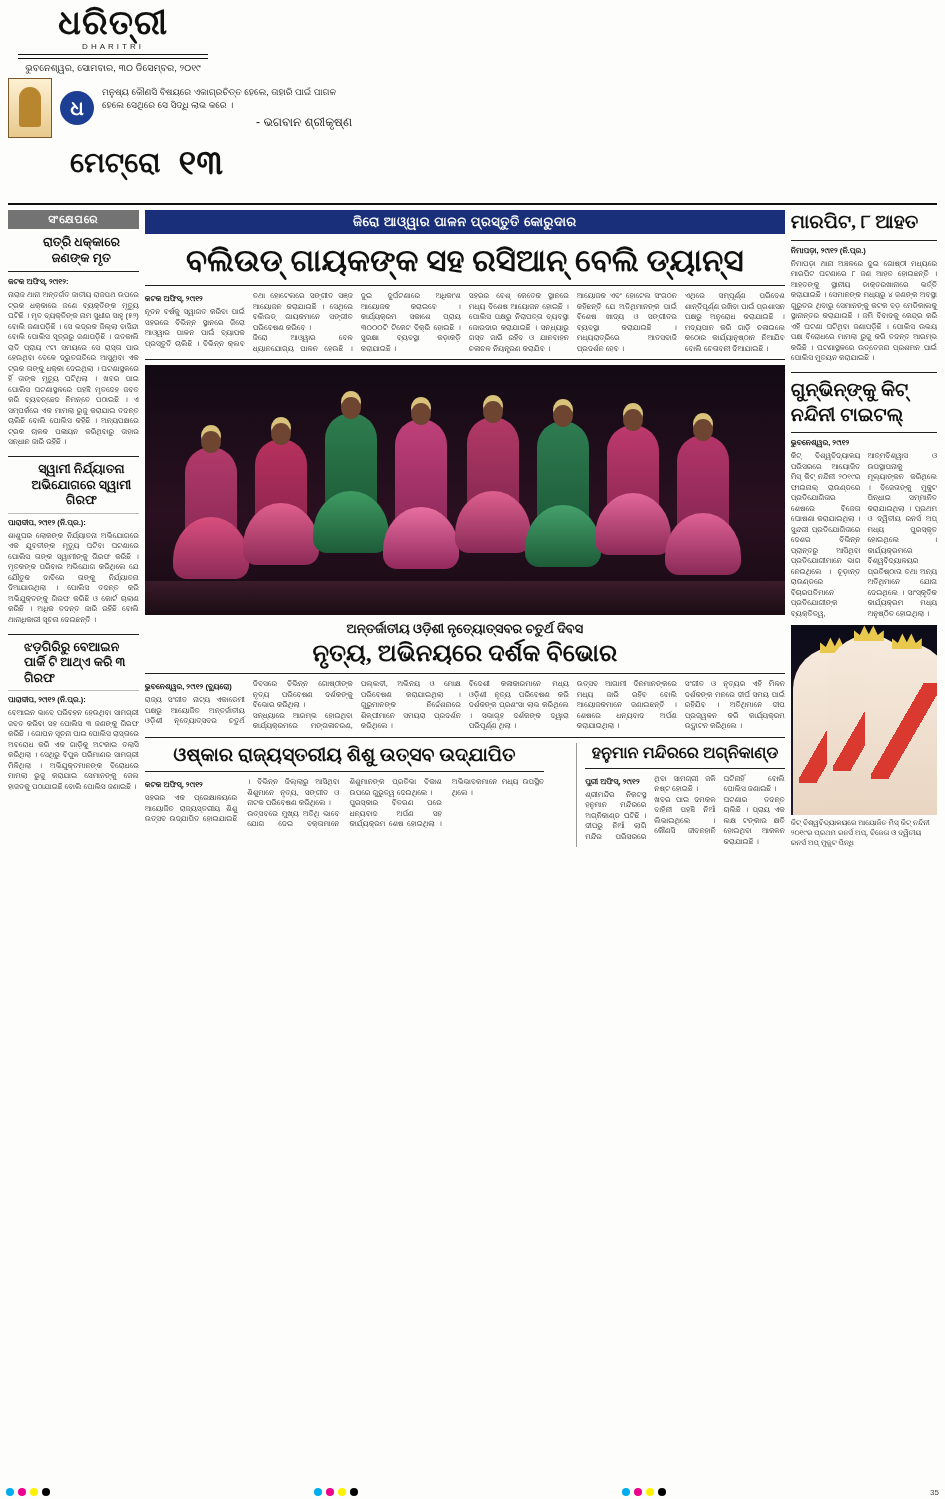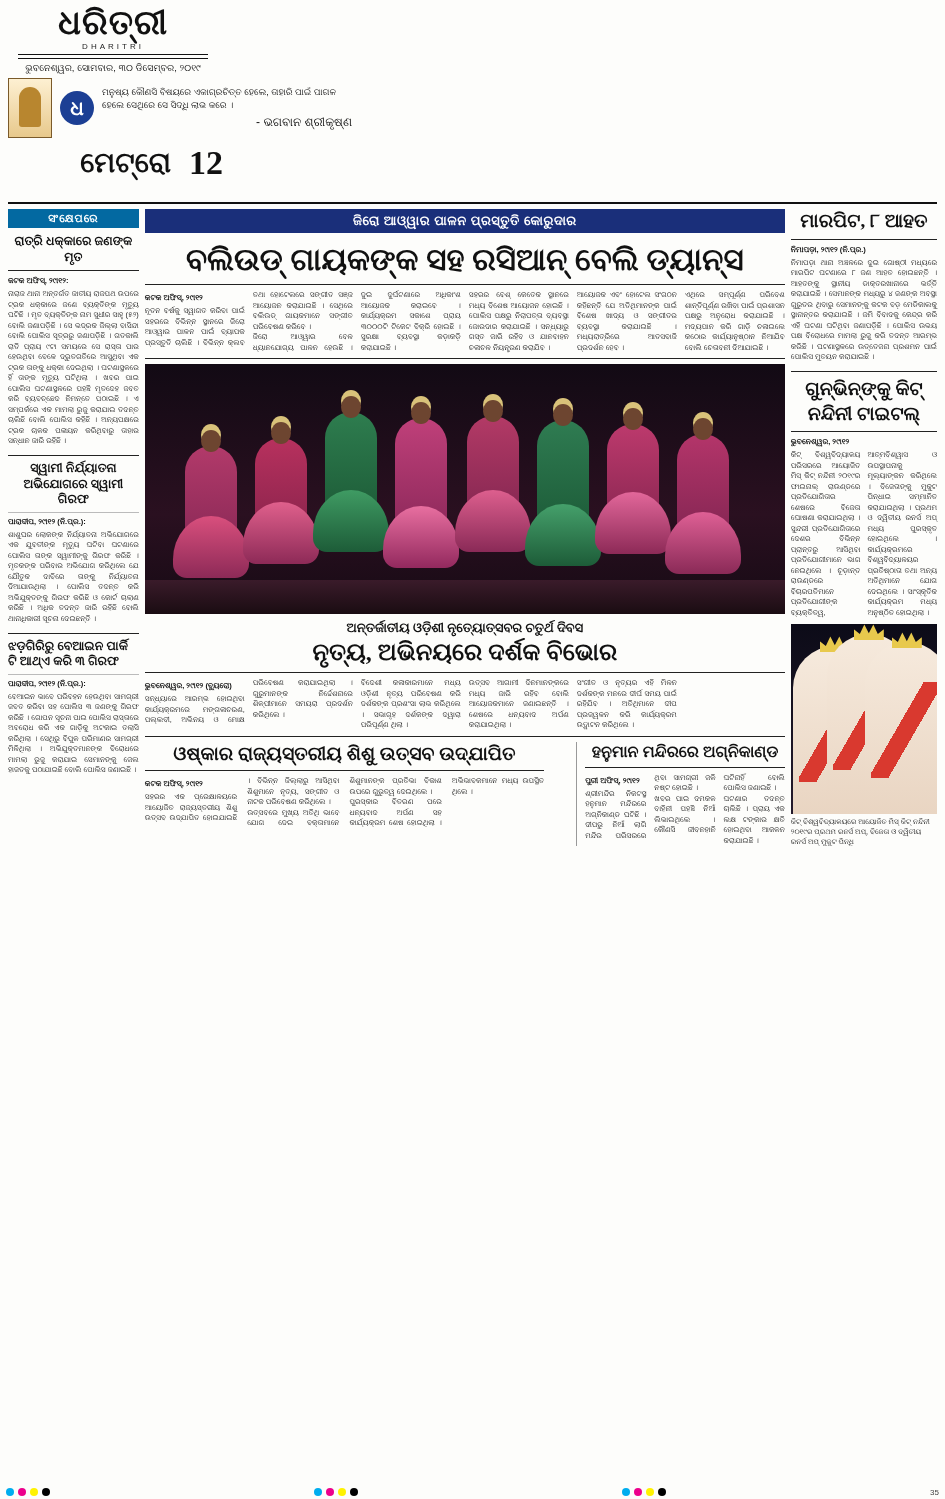--- a/index.html
+++ b/index.html
@@ -29,23 +29,23 @@
   .mast-right{width:215px;text-align:right;display:flex;align-items:center;justify-content:flex-end;gap:18px;padding-top:6px;}
   .metro{font-family:"Liberation Serif",serif;font-size:28px;font-weight:bold;}
   .pageno{font-family:"Liberation Serif",serif;font-size:34px;font-weight:bold;}
 
   
   .cols{display:flex;gap:6px;margin-top:5px;height:1330px;}
   .col-left{width:136px;}
   .col-mid{width:640px;}
   .col-right{width:152px;}
 
-  .sec-banner{background:#0369a1;color:#fff;font-size:11px;font-weight:bold;text-align:center;padding:3px 0;letter-spacing:1px;}
+  .sec-banner{background:#737373;color:#fff;font-size:11px;font-weight:bold;text-align:center;padding:3px 0;letter-spacing:1px;}
   .hl{font-family:"Liberation Serif",serif;font-weight:bold;line-height:1.25;}
-  .hl-sm{font-size:12.5px;}
+  .hl-sm{font-size:12.5px;margin-left:16px;}
   .rule{border-top:1px solid #222;margin:5px 0;}
   .rule-thin{border-top:1px solid #bbb;margin:4px 0;}
   .body-txt{font-size:7.4px;line-height:1.42;text-align:justify;color:#1a1a1a;word-break:break-word;}
   .dateline{font-size:7.6px;font-weight:bold;margin:3px 0;}
 
   .banner-blue{background:#1a2f7a;color:#fff;text-align:center;font-size:13px;font-weight:bold;padding:4px 0;letter-spacing:.5px;}
   .lead-head{font-family:"Liberation Serif",serif;font-size:31px;font-weight:bold;text-align:center;line-height:1.2;margin:8px 0 6px;}
   .four-col{column-count:4;column-gap:10px;column-rule:0;}
   .six-col{column-count:6;column-gap:8px;}
   .three-col{column-count:3;column-gap:8px;}
@@ -71,21 +71,21 @@
   .p1{background:linear-gradient(#cfd6e2,#9aa6bb);}
   .p2{background:linear-gradient(#1a1410,#3b2415 60%,#140d08);}
   .p3{background:linear-gradient(#9fb0c4,#6d7e92);}
 
   .colorbar{position:absolute;left:0;bottom:0;width:945px;height:14px;display:flex;align-items:center;justify-content:space-between;padding:0 6px;box-sizing:border-box;}
   .dots{display:flex;gap:4px;}
   .dot{width:8px;height:8px;border-radius:50%;}
   .folio{font-size:8px;color:#444;}
   .mid-head{font-family:"Liberation Serif",serif;font-weight:bold;font-size:24px;text-align:center;line-height:1.2;}
   .sub-cap{font-family:"Liberation Serif",serif;font-weight:bold;font-size:13px;text-align:center;margin:6px 0 2px;}
-  .r-head{font-family:"Liberation Serif",serif;font-weight:bold;font-size:19px;line-height:1.3;text-align:center;}
+  .r-head{font-family:"Liberation Serif",serif;font-weight:bold;font-size:19px;line-height:1.3;text-align:left;}
 </style>
 </head>
 <body>
 
 <div class="page">
 
   <div class="masthead">
     <div class="mast-left">
       <div class="logo-odia">ଧରିତ୍ରୀ</div>
       <div class="logo-roman">DHARITRI</div>
@@ -95,21 +95,21 @@
     <div class="mast-center">
       <div class="deity"></div>
       <div class="mast-emblem">ଧ</div>
       <div class="sanskrit">
         <span>ମନୁଷ୍ୟ କୌଣସି ବିଷୟରେ ଏକାଗ୍ରଚିତ୍ତ ହେଲେ, ତାହାରି ପାଇଁ ପାଗଳ ହେଲେ ସେଥିରେ ସେ ସିଦ୍ଧି ଲାଭ କରେ ।</span>
         <span class="attrib">- ଭଗବାନ ଶ୍ରୀକୃଷ୍ଣ</span>
       </div>
     </div>
     <div class="mast-right">
       <div class="metro">ମେଟ୍ରୋ</div>
-      <div class="pageno">12</div>
+      <div class="pageno">୧୩</div>
     </div>
   </div>
 
   <div class="cols">
 
     <div class="col-left">
       <div class="sec-banner">ସଂକ୍ଷେପରେ</div>
 
       <div style="margin-top:6px;">
         <div class="hl hl-sm" style="text-align:center">ରାତ୍ରି ଧକ୍କାରେ ଜଣଙ୍କ ମୃତ</div>
@@ -187,20 +187,21 @@
             <div class="d-skirt" style="background:linear-gradient(#df6095,#8a2a57);"></div>
           </div>
       </div>
 
       <div class="sub-cap">ଅନ୍ତର୍ଜାତୀୟ ଓଡ଼ିଶୀ ନୃତ୍ୟୋତ୍ସବର ଚତୁର୍ଥ ଦିବସ</div>
       <div class="mid-head">ନୃତ୍ୟ, ଅଭିନୟରେ ଦର୍ଶକ ବିଭୋର</div>
       <div class="rule"></div>
 
       <div class="six-col">
         <div class="dateline">ଭୁବନେଶ୍ୱର, ୨୯ା୧୨ (ବ୍ୟୁରୋ)</div>
+        <div class="body-txt">ରାଜ୍ୟ ସଂଗୀତ ନାଟ୍ୟ ଏକାଡେମୀ ପକ୍ଷରୁ ଆୟୋଜିତ ଅନ୍ତର୍ଜାତୀୟ ଓଡ଼ିଶୀ ନୃତ୍ୟୋତ୍ସବର ଚତୁର୍ଥ ଦିବସରେ ବିଭିନ୍ନ ଗୋଷ୍ଠୀଙ୍କ ନୃତ୍ୟ ପରିବେଷଣ ଦର୍ଶକଙ୍କୁ ବିଭୋର କରିଥିଲା ।</div>
         <div class="body-txt">ସନ୍ଧ୍ୟାରେ ଆରମ୍ଭ ହୋଇଥିବା କାର୍ଯ୍ୟକ୍ରମରେ ମଙ୍ଗଳାଚରଣ, ପଲ୍ଲବୀ, ଅଭିନୟ ଓ ମୋକ୍ଷ ପରିବେଷଣ କରାଯାଇଥିଲା । ଗୁରୁମାନଙ୍କ ନିର୍ଦ୍ଦେଶନାରେ ଶିଳ୍ପୀମାନେ ସମୟରା ପ୍ରଦର୍ଶନ କରିଥିଲେ ।</div>
         <div class="body-txt">ବିଦେଶୀ କଳାକାରମାନେ ମଧ୍ୟ ଓଡ଼ିଶୀ ନୃତ୍ୟ ପରିବେଷଣ କରି ଦର୍ଶକଙ୍କ ପ୍ରଶଂସା ଲାଭ କରିଥିଲେ । ସଭାଗୃହ ଦର୍ଶକଙ୍କ ଦ୍ୱାରା ପରିପୂର୍ଣ୍ଣ ଥିଲା ।</div>
         <div class="body-txt">ଉତ୍ସବ ଆଗାମୀ ଦିନମାନଙ୍କରେ ମଧ୍ୟ ଜାରି ରହିବ ବୋଲି ଆୟୋଜକମାନେ ଜଣାଇଛନ୍ତି । ଶେଷରେ ଧନ୍ୟବାଦ ଅର୍ପଣ କରାଯାଇଥିଲା ।</div>
         <div class="body-txt">ସଂଗୀତ ଓ ନୃତ୍ୟର ଏହି ମିଳନ ଦର୍ଶକଙ୍କ ମନରେ ଦୀର୍ଘ ସମୟ ପାଇଁ ରହିଯିବ । ଅତିଥିମାନେ ଦୀପ ପ୍ରଜ୍ୱଳନ କରି କାର୍ଯ୍ୟକ୍ରମ ଉଦ୍ଘାଟନ କରିଥିଲେ ।</div>
       </div>
 
       <div class="rule"></div>
 
       <div style="display:flex;gap:12px;margin-top:4px;">
         <div style="width:420px;">

